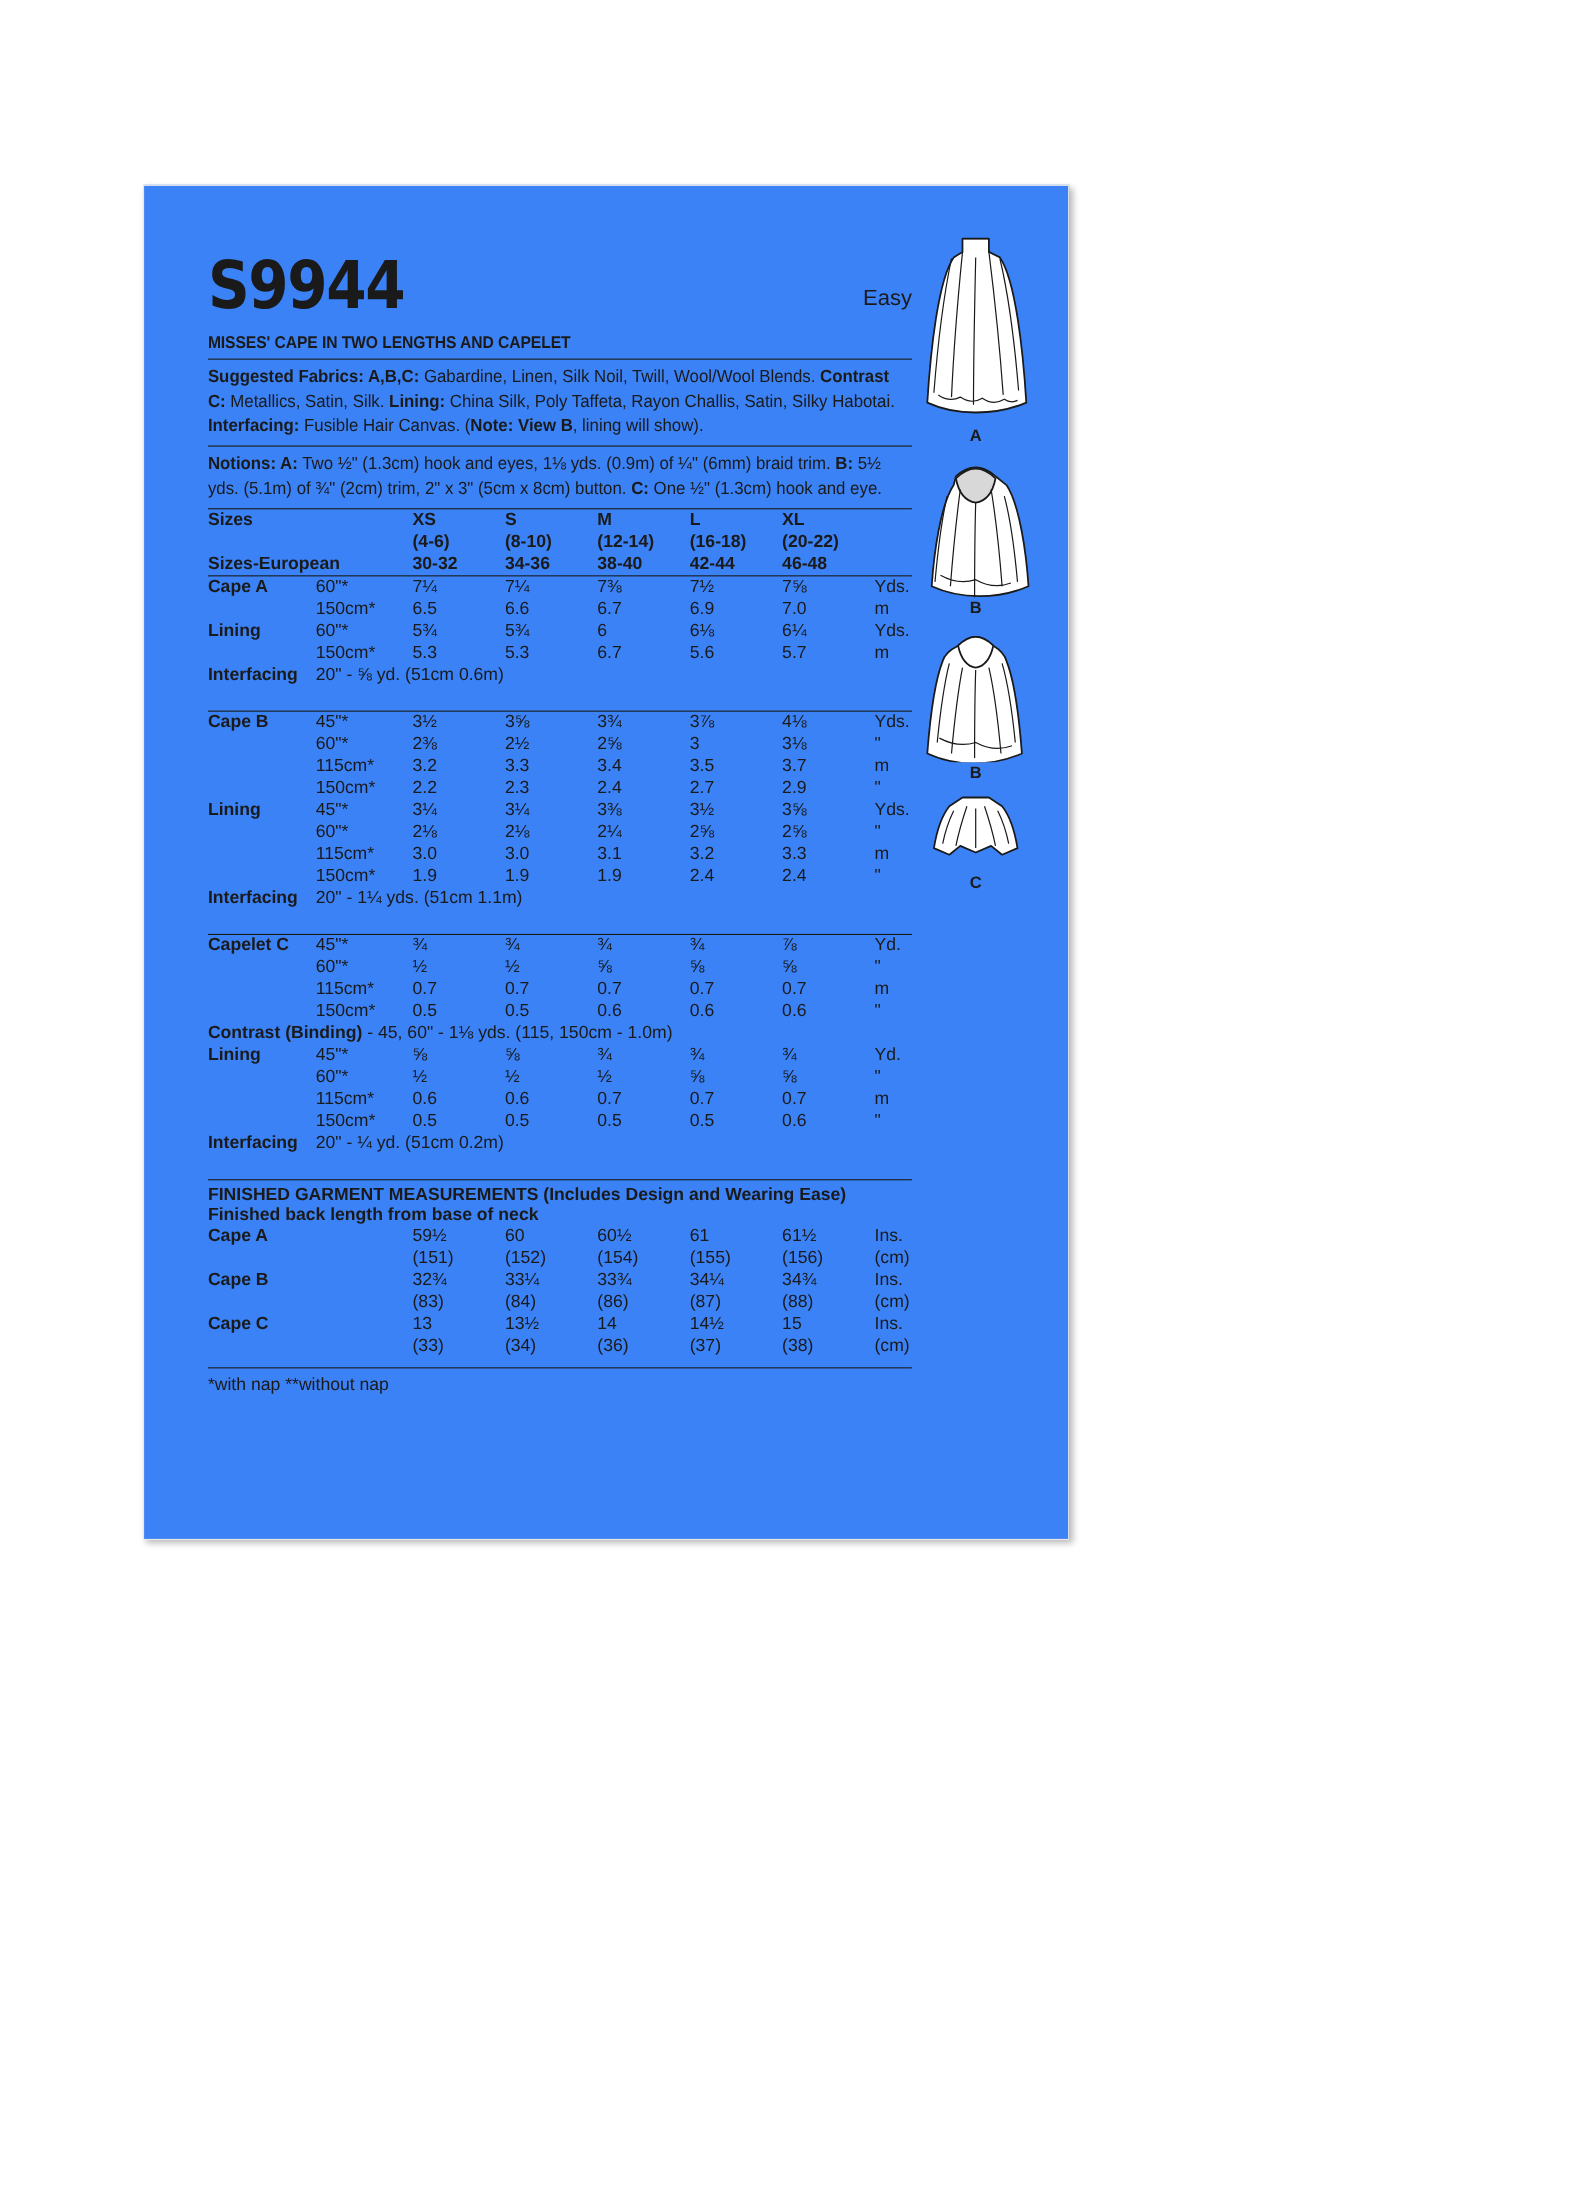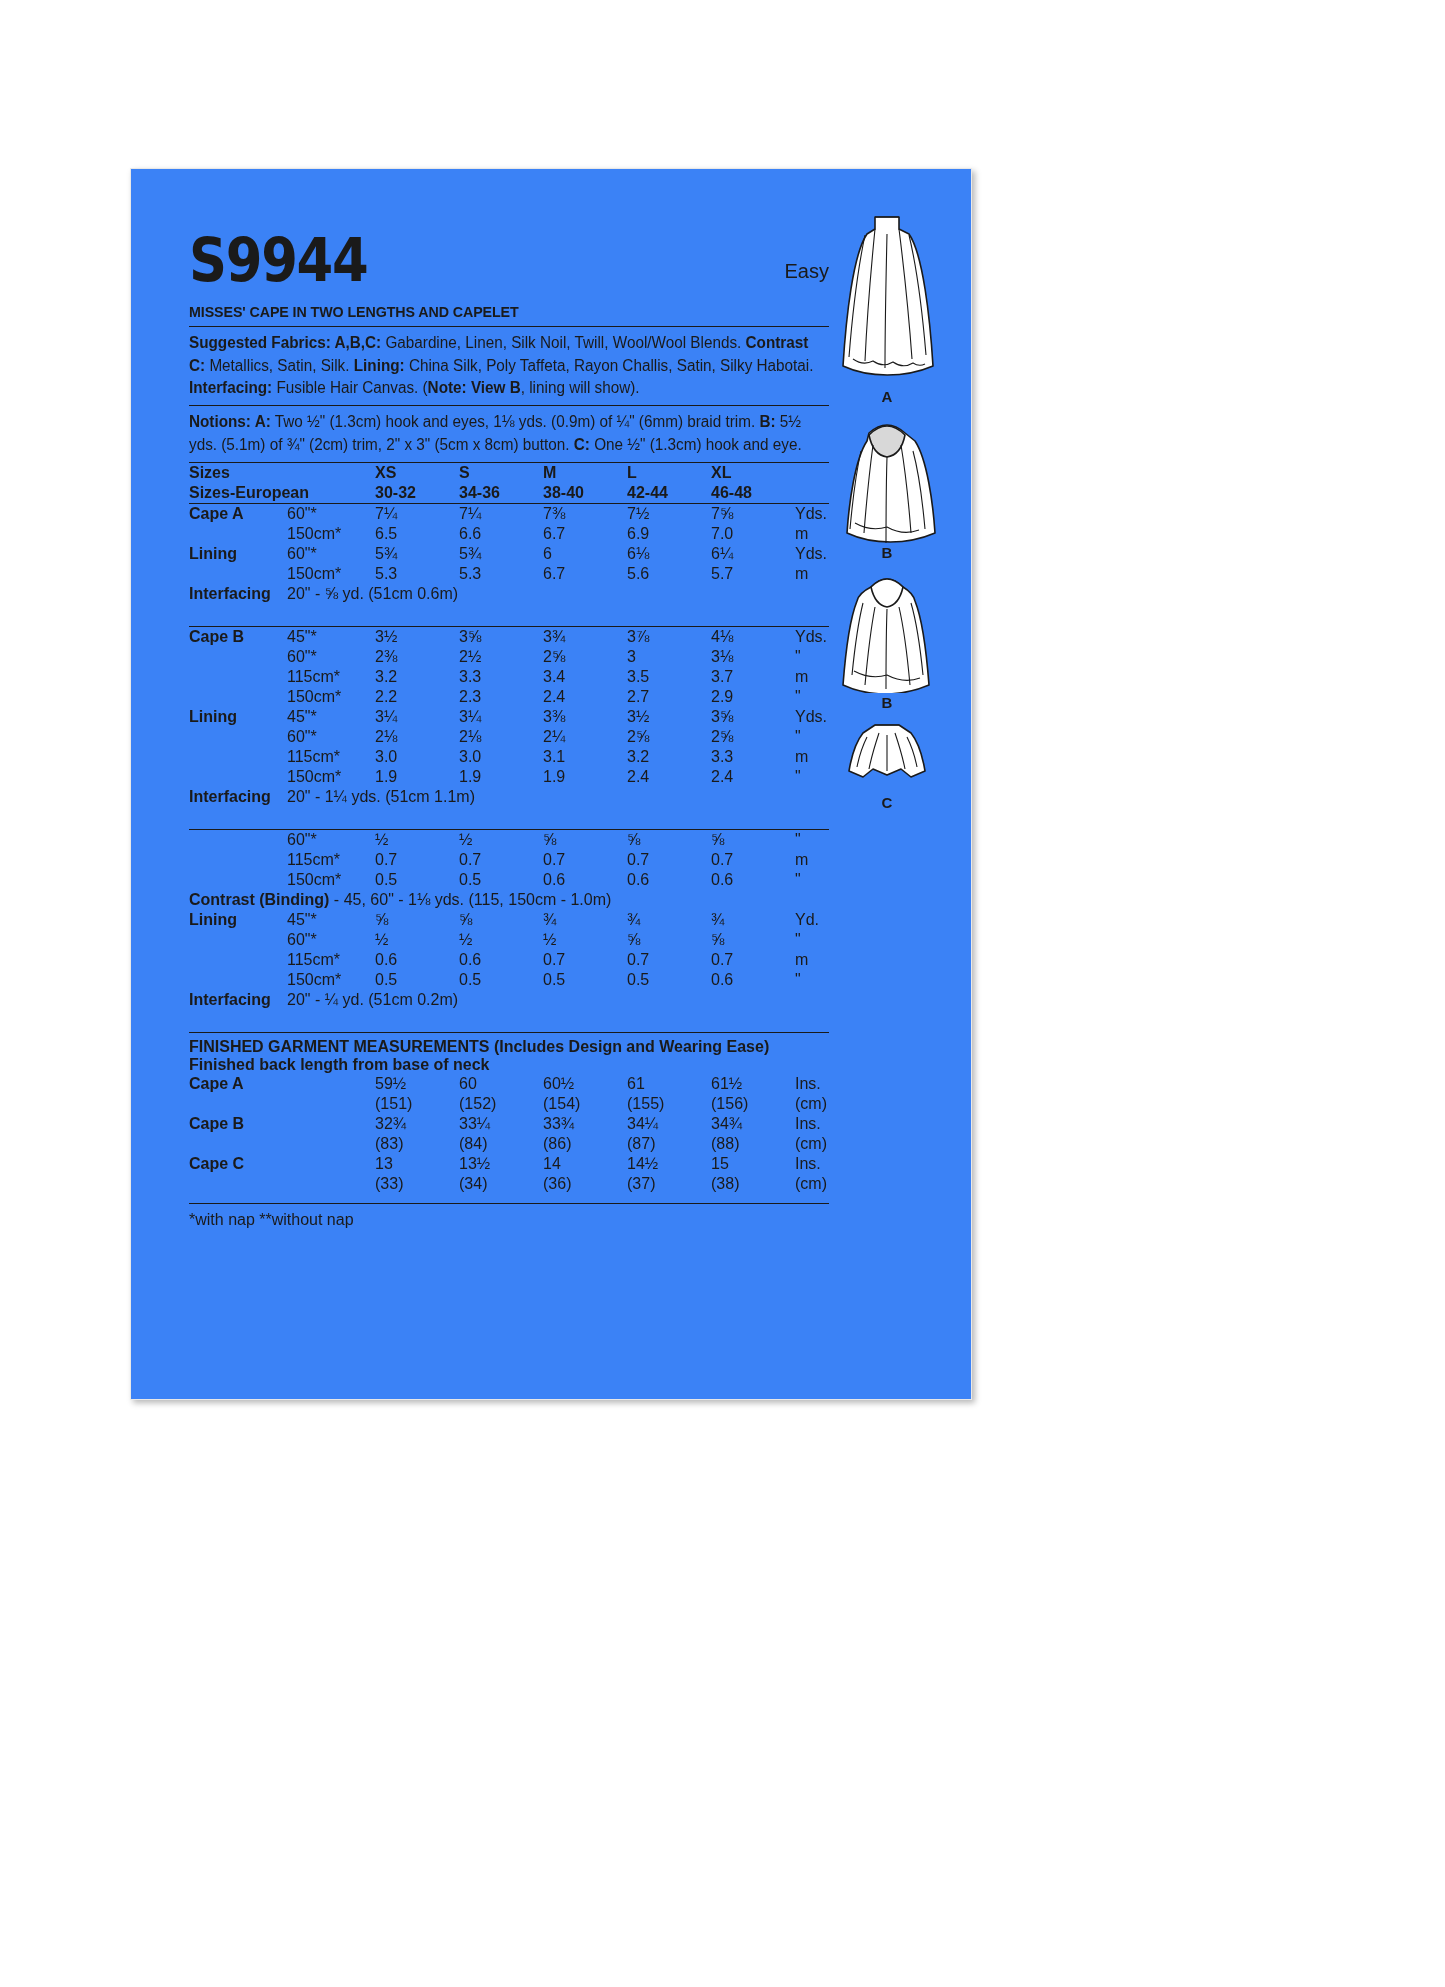--- a/index.html
+++ b/index.html
@@ -180,20 +180,30 @@
     <table class="yard">
       <tbody>
         <tr class="sizehdr">
           <td class="c-label">Sizes</td>
           <td class="c-width"></td>
           <td class="c-v">XS</td>
           <td class="c-v">S</td>
           <td class="c-v">M</td>
           <td class="c-v">L</td>
           <td class="c-v">XL</td>
+          <td class="c-unit"></td>
+        </tr>
+        <tr class="sizehdr">
+          <td class="c-label"></td>
+          <td class="c-width"></td>
+          <td class="c-v">(4-6)</td>
+          <td class="c-v">(8-10)</td>
+          <td class="c-v">(12-14)</td>
+          <td class="c-v">(16-18)</td>
+          <td class="c-v">(20-22)</td>
           <td class="c-unit"></td>
         </tr>
         <tr class="sizehdr">
           <td class="c-label">Sizes-European</td>
           <td class="c-width"></td>
           <td class="c-v">30-32</td>
           <td class="c-v">34-36</td>
           <td class="c-v">38-40</td>
           <td class="c-v">42-44</td>
           <td class="c-v">46-48</td>
@@ -339,20 +349,30 @@
             <tr>
               <td class="c-label">Interfacing</td>
               <td colspan="7">20" - 1¼ yds. (51cm 1.1m)</td>
             </tr>
           </tbody>
         </table>
         <div class="blk-gap"></div>
         <div class="tbl-sep"></div>
         <table class="yard">
           <tbody>
+            <tr>
+              <td class="c-label">Capelet C</td>
+              <td class="c-width">45"*</td>
+              <td class="c-v">¾</td>
+              <td class="c-v">¾</td>
+              <td class="c-v">¾</td>
+              <td class="c-v">¾</td>
+              <td class="c-v">⅞</td>
+              <td class="c-unit">Yd.</td>
+            </tr>
             <tr>
               <td class="c-label"></td>
               <td class="c-width">60"*</td>
               <td class="c-v">½</td>
               <td class="c-v">½</td>
               <td class="c-v">⅝</td>
               <td class="c-v">⅝</td>
               <td class="c-v">⅝</td>
               <td class="c-unit">"</td>
             </tr>

